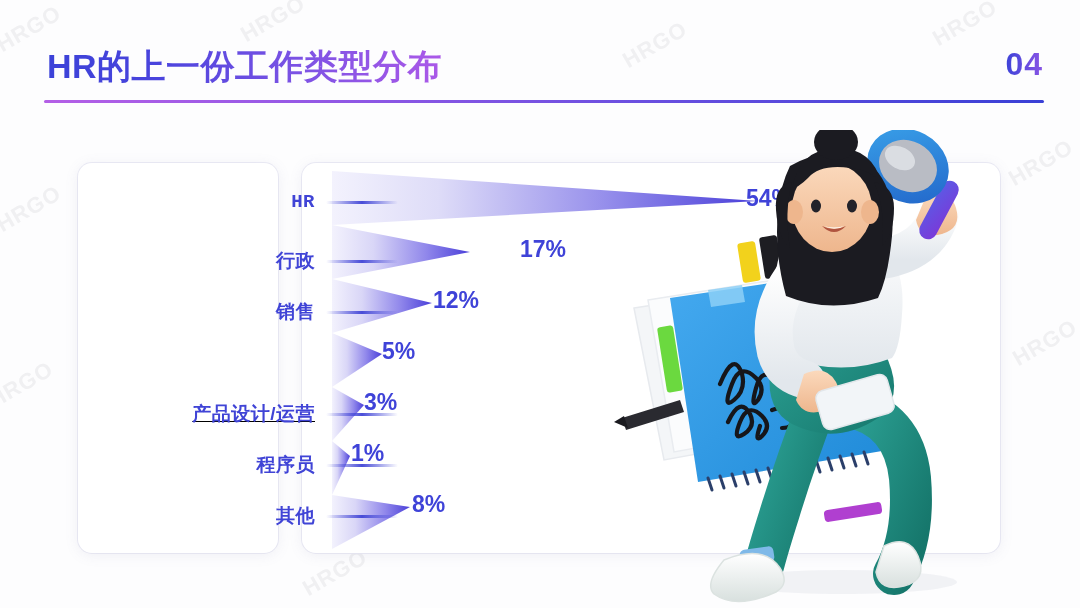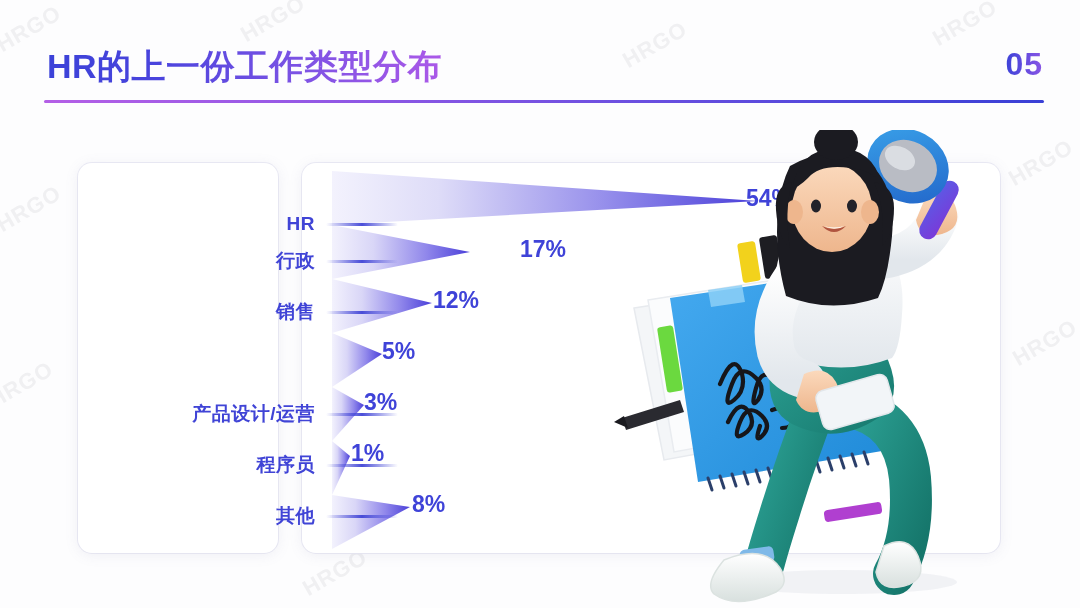--- a/index.html
+++ b/index.html
@@ -91,41 +91,41 @@
     <div class="wm" style="left:-6px;top:196px;">HRGO</div>
     <div class="wm" style="left:-14px;top:372px;">HRGO</div>
     <div class="wm" style="left:300px;top:560px;">HRGO</div>
     <div class="wm" style="left:770px;top:510px;">HRGO</div>
     <div class="wm" style="left:1010px;top:330px;">HRGO</div>
     <div class="wm" style="left:1006px;top:150px;">HRGO</div>
   </div>
 
   <div class="header">
     <div class="title">HR的上一份工作类型分布</div>
-    <div class="pagenum">05</div>
+    <div class="pagenum">04</div>
     <div class="rule"></div>
   </div>
 
   <div class="card" id="label-card"></div>
   <div class="card" id="chart-card"></div>
 
   <div class="labels">
-    <div class="lrow" style="top:46px;">
+    <div class="lrow" style="top:24px;font-family:Liberation Mono, monospace;">
       <span class="lname">HR</span>
       <span class="lline"></span>
     </div>
     <div class="lrow" style="top:83px;">
       <span class="lname">行政</span>
       <span class="lline"></span>
     </div>
     <div class="lrow" style="top:134px;">
       <span class="lname">销售</span>
       <span class="lline"></span>
     </div>
-    <div class="lrow" style="top:236px;">
+    <div class="lrow" style="top:236px;text-decoration:underline;">
       <span class="lname">产品设计/运营</span>
       <span class="lline"></span>
     </div>
     <div class="lrow" style="top:287px;">
       <span class="lname">程序员</span>
       <span class="lline"></span>
     </div>
     <div class="lrow" style="top:338px;">
       <span class="lname">其他</span>
       <span class="lline"></span>

